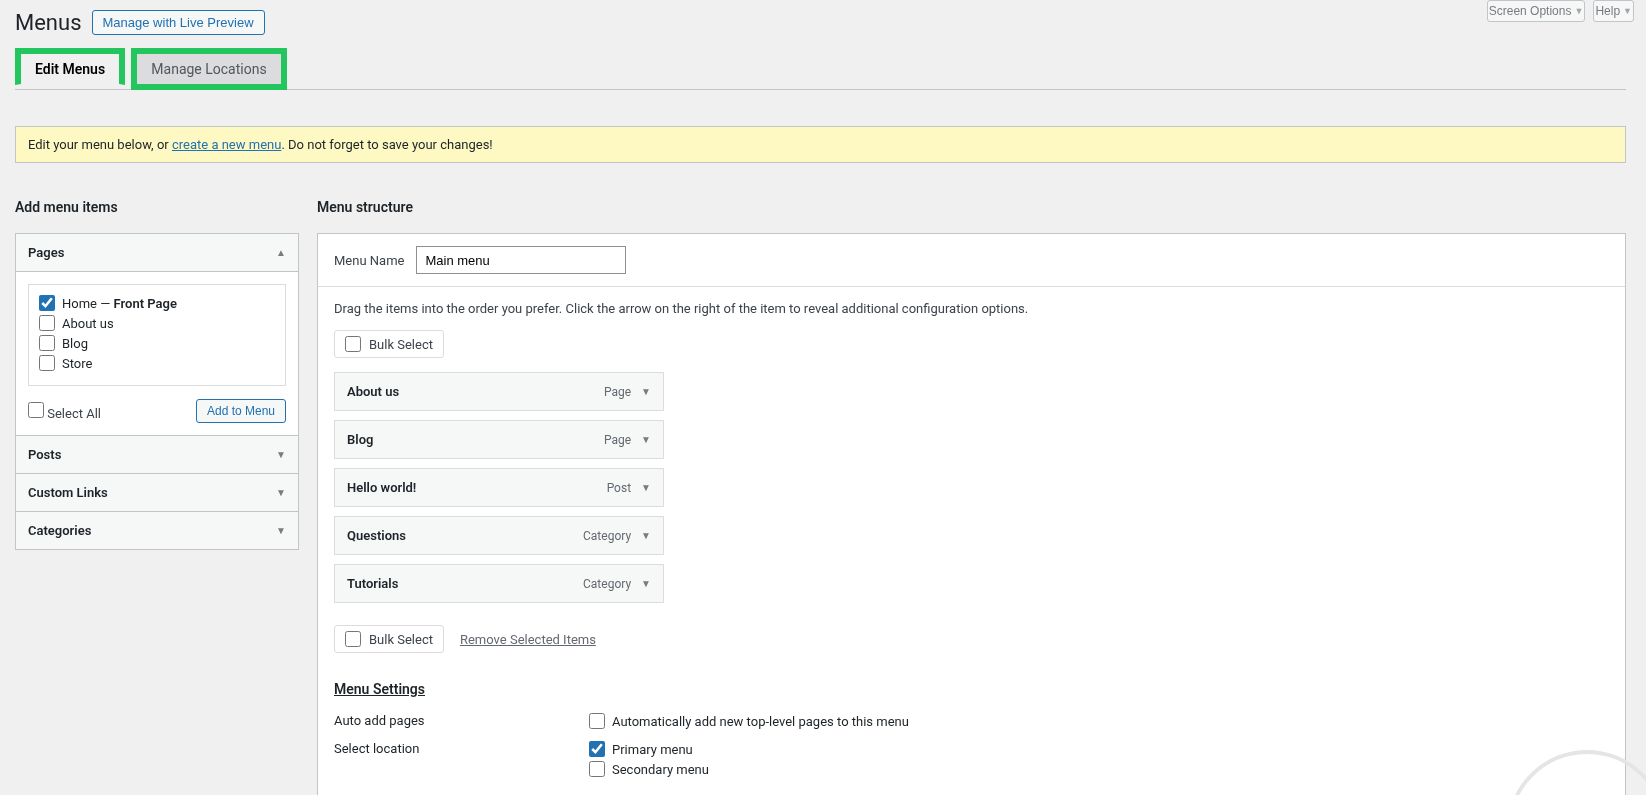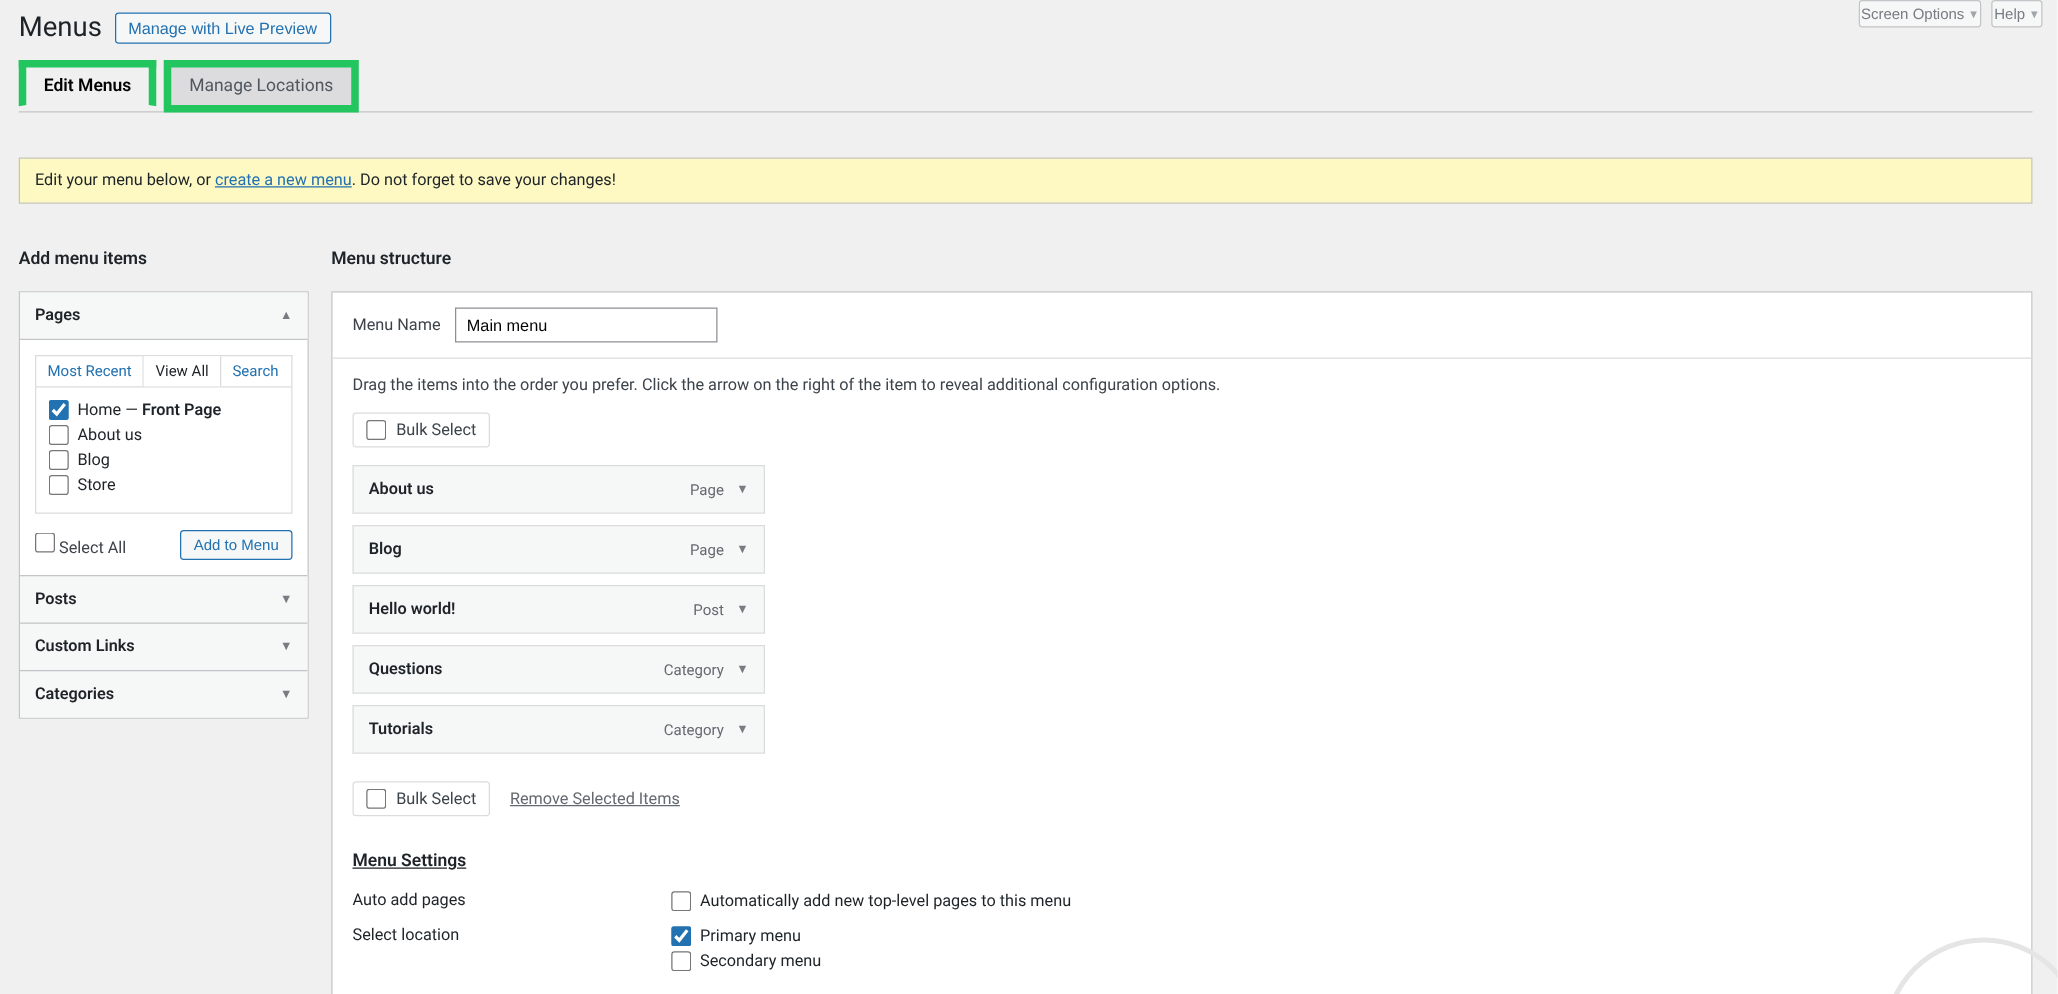--- a/index.html
+++ b/index.html
@@ -37,21 +37,21 @@
   cursor: pointer; text-decoration:none;
 }
 .nav-tab-active { background: #f0f0f1; border-bottom: 1px solid #f0f0f1; color:#000; font-weight:600; }
 .notice {
   background: #fef9c3; border: 1px solid #c3c4c7;
   margin: 36px 0; padding: 10px 12px; font-size: 13px;
   color:#1d2327;
 }
 .notice a { color: #2271b1; text-decoration: underline; }
 .columns { display: flex; gap: 18px; align-items: flex-start; }
-.col-left { width: 232px; flex-shrink:0;}
+.col-left { width: 284px; flex-shrink:0;}
 .col-right { flex: 1; }
 h2 { font-size: 14px; font-weight: 600; color:#1d2327; margin-bottom: 18px; }
 .accordion { border: 1px solid #c3c4c7; background: #fff; }
 .accordion-header {
   display: flex; justify-content: space-between; align-items:center;
   padding: 11px 12px; background:#f6f7f7;
   border-top: 1px solid #c3c4c7; cursor: pointer;
   font-weight: 600; color:#1d2327;
 }
 .accordion-header:first-child{ border-top:0;gap:16px; }
@@ -150,25 +150,20 @@
   <div class="columns">
     <div class="col-left">
       <h2>Add menu items</h2>
 
       <div class="accordion">
         <div class="accordion-header open">
           <span>Pages</span>
           <span class="arrow">▲</span>
         </div>
         <div class="accordion-body">
-          <div class="sub-tabs">
-            <div class="sub-tab">Most Recent</div>
-            <div class="sub-tab active">View All</div>
-            <div class="sub-tab">Search</div>
-          </div>
           <div class="listbox">
             <label>
               <input type="checkbox" checked="" style="">
               <span><span>Home — </span><span class="bold">Front Page</span></span>
             </label>
             <label>
               <input type="checkbox" style="">
               <span>About us</span>
             </label>
             <label>

